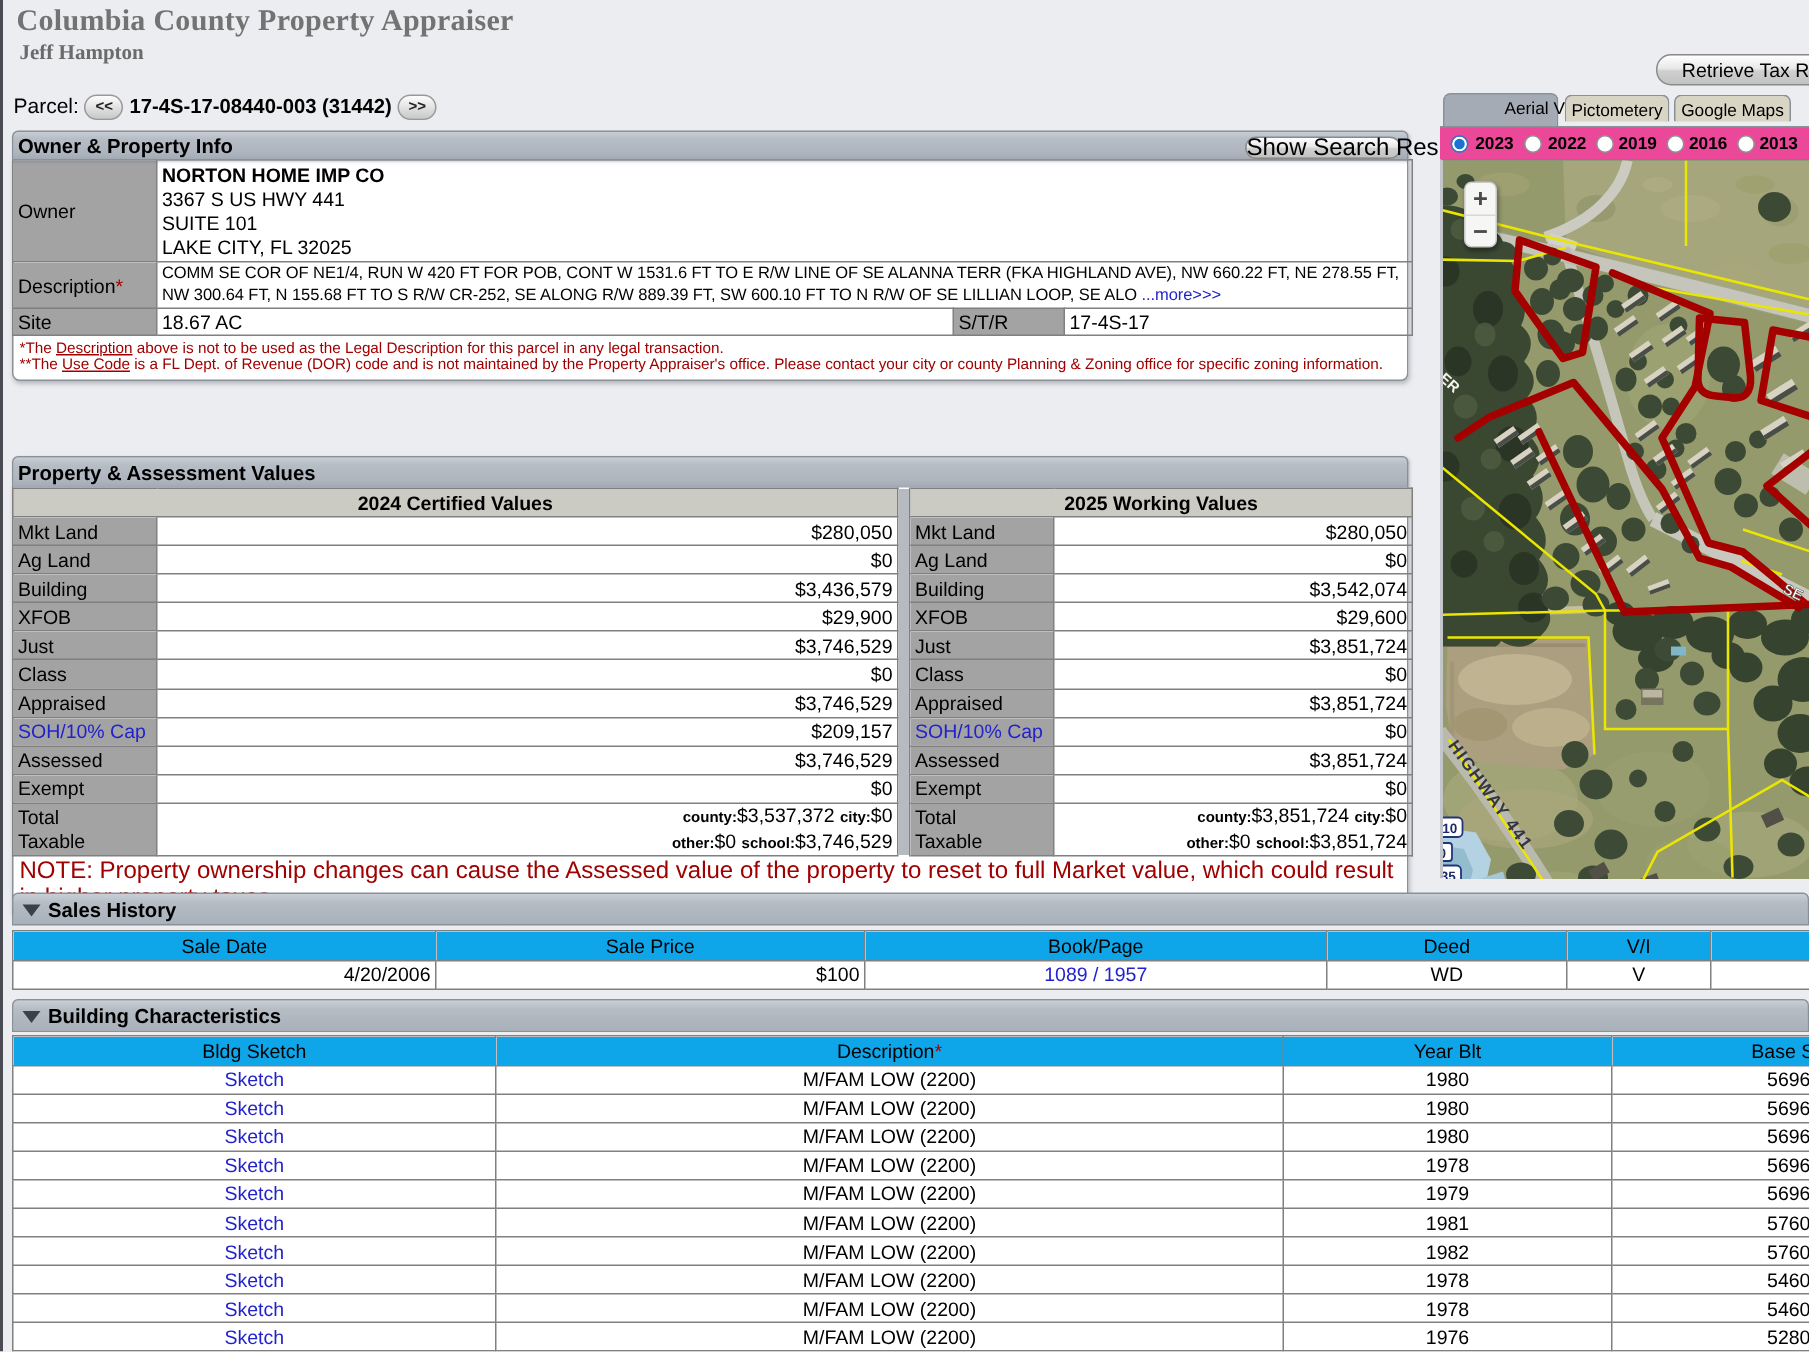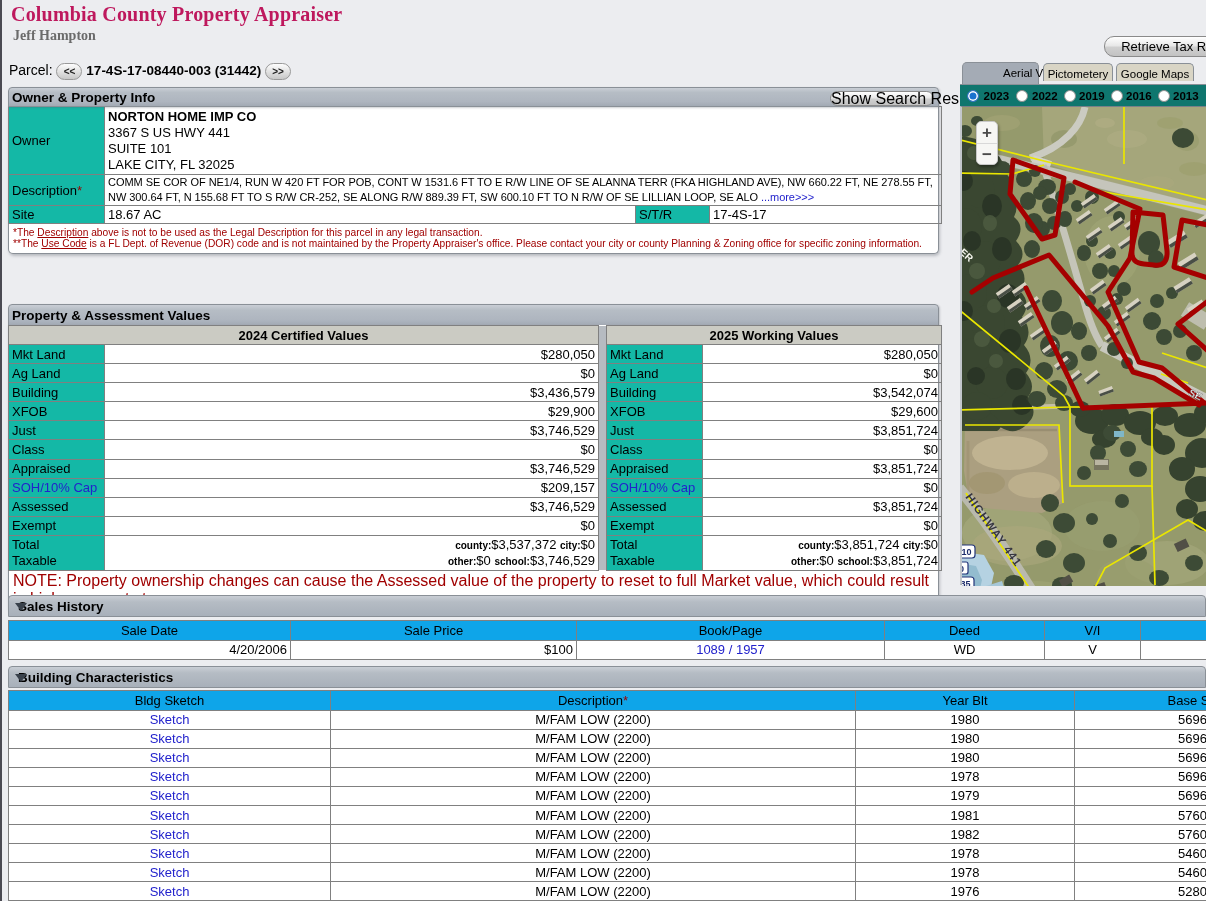--- a/index.html
+++ b/index.html
@@ -6,21 +6,21 @@
 html,body { width:1206px; height:901px; overflow:hidden; }
 body {
   font-family:"Liberation Sans", sans-serif;
   background:#ecedf0;
   position:relative;
 }
 #leftedge { position:absolute; left:0; top:0; width:2px; height:901px; background:#4a4a52; z-index:50; }
 .title {
   position:absolute; left:11px; top:3px;
   font-family:"Liberation Serif", serif;
-  font-weight:bold; font-size:20px; color:#be185d; letter-spacing:0.2px;
+  font-weight:bold; font-size:20px; color:#737373; letter-spacing:0.2px;
 }
 .subtitle {
   position:absolute; left:13px; top:28px;
   font-family:"Liberation Serif", serif;
   font-weight:bold; font-size:14px; color:#6b6b6b;
 }
 .btn {
   background:linear-gradient(to bottom,#ffffff 0%,#e8e8e8 45%,#cfcfcf 55%,#c2c2c2 100%);
   border:1px solid #8a8a8a; border-radius:9px;
   font-family:"Liberation Sans", sans-serif;
@@ -50,61 +50,61 @@
 #showsearch {
   position:absolute; right:4px; top:2.5px; height:15px; width:104px;
   font-size:16px; line-height:13px; font-weight:normal; border-radius:8px; white-space:nowrap;
 }
 .obody { background:#fff; border:1px solid #8a9097; border-top:none; border-radius:0 0 5px 5px; box-shadow:1px 2px 3px rgba(90,95,105,0.35); }
 table.grid { border-collapse:collapse; width:100%; table-layout:fixed; }
 table.grid td {
   border:1px solid #808080; font-size:13px; padding:0 3px; vertical-align:middle;
   overflow:hidden; white-space:nowrap;
 }
-td.lbl { background:#14b8a6; }
+td.lbl { background:#a3a3a3; }
 #ownertable td { height:16.5px; }
 .red { color:#a00000; }
 .blue { color:#2222cc; }
 .foot { font-size:10.2px; color:#a00000; padding:3px 0 4px 4px; line-height:11.2px; white-space:nowrap; overflow:hidden; }
 .foot u { text-decoration:underline; }
 
 #valuesbox { position:absolute; left:8px; top:304px; width:931px; }
 #valbar { height:22px; line-height:21px; padding-left:3px; }
 .vhead { background:#cbcbc3; text-align:center; font-weight:bold; }
 .vr { text-align:right; }
 .smb { font-weight:bold; font-size:10px; }
 #notecell { font-size:16px; color:#a00000; padding:1px 0 2px 4px; }
 
 #salesbox { position:absolute; left:8px; top:595px; width:1198px; }
 #bldgbox { position:absolute; left:8px; top:666px; width:1198px; }
 .secbar2 {
   background:linear-gradient(to bottom,#c9ced5 0%,#b5bcc4 30%,#a8b0ba 100%);
   border:1px solid #8a9097; border-radius:4px 4px 0 0;
   font-size:13.5px; font-weight:bold; color:#000;
-  height:22px; line-height:21px; padding-left:9px; position:relative;
+  height:22px; line-height:21px; padding-left:23px; position:relative;
 }
 .tri {
   position:absolute; left:6px; top:7px; width:0; height:0;
   border-left:6px solid transparent; border-right:6px solid transparent;
   border-top:8px solid #39414b;
 }
 td.th { background:#0ea5e9; text-align:center; }
 
 #tabs { position:absolute; left:960px; top:62px; height:22px; }
 .tab {
   position:absolute; top:0; height:21px; white-space:nowrap; border:1px solid #8a9097; border-bottom:none;
   border-radius:5px 5px 0 0; font-size:11.5px; text-align:center; line-height:20px;
   background:#d9d5c5;
 }
 #tab1 { left:2px; width:77px; background:#a4abb5; font-size:11.5px; height:22px;padding-left:40px; }
 #tab2 { left:83px; width:70px; top:1px; height:18px; }
 #tab3 { left:156px; width:78px; top:1px; height:18px; }
 #radiobar {
   position:absolute; left:960px; top:84px; width:246px; height:22px;
-  background:#0f766e; border-top:1px solid #8a9097;
+  background:#ec4899; border-top:1px solid #8a9097;
   font-size:14px;
 }
 .radio {
   position:absolute; top:5px; width:12px; height:12px; border-radius:50%;
   background:#fff; border:1px solid #909090;
 }
 .radio.sel { background:#1b72cf; border:1px solid #3a77c2; box-shadow:inset 0 0 0 1.5px #fff; }
 .rlbl { position:absolute; top:5px; font-size:11.5px; font-weight:bold; }
 #map {
   position:absolute; left:960px; top:106px; width:246px; height:479px;

